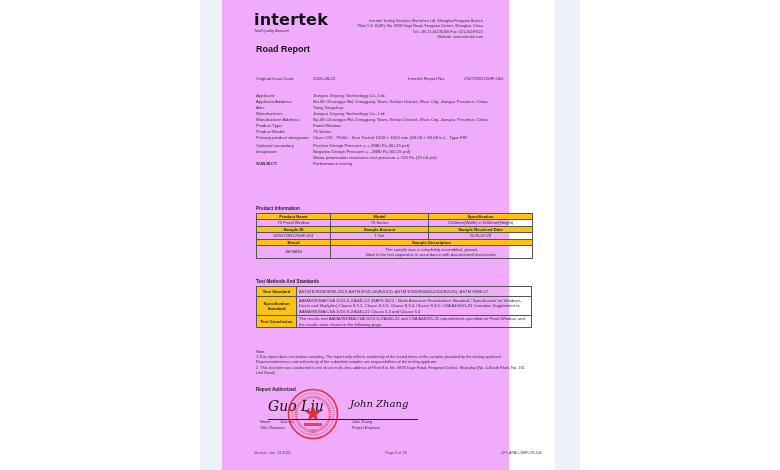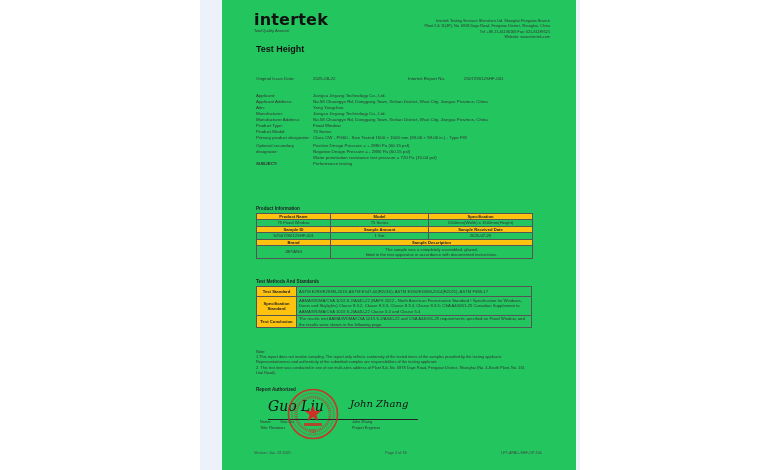--- a/index.html
+++ b/index.html
@@ -5,22 +5,22 @@
     html, body { margin: 0; padding: 0; }
     body {
       width: 780px; height: 470px; overflow: hidden;
       background: #ffffff;
       font-family: "Liberation Sans", sans-serif;
       color: #222;
       position: relative;
     }
     .viewer-bg { position: absolute; left: 0; top: 0; width: 780px; height: 470px; background: #ffffff; }
     .page {
-      position: absolute; left: 222px; top: 0; width: 354px; height: 470px;
-      background: #22c55e;
+      position: absolute; left: 222px; top: 0; width: 287px; height: 470px;
+      background: #f0abfc;
       box-shadow: 0 0 0 1px #eef2f9;
     }
     .side-left { position: absolute; left: 200px; top: 0; width: 22px; height: 470px; background: #edf2fa; }
     .side-right { position: absolute; left: 555px; top: 0; width: 25px; height: 470px; background: #edf2fa; }
 
     .logo { position: absolute; left: 32px; top: 12px; }
     .logo-word { font-size: 16px; font-weight: bold; letter-spacing: 0.2px; color: #111; line-height: 16px; font-family: "DejaVu Sans", sans-serif; }
     .logo-tag { font-size: 3.6px; color: #333; margin-top: 1px; }
     .doc-title { position: absolute; left: 34px; top: 44px; font-size: 9px; font-weight: bold; color: #111; }
 
@@ -64,21 +64,21 @@
 <div class="viewer-bg"></div>
 <div class="side-left"></div>
 <div class="side-right"></div>
 
 <div class="page">
 
   <div class="logo">
     <div class="logo-word">intertek</div>
     <div class="logo-tag">Total Quality. Assured.</div>
   </div>
-  <div class="doc-title">Test Height</div>
+  <div class="doc-title">Road Report</div>
 
   <div class="company">
     <div>Intertek Testing Services Shenzhen Ltd. Shanghai Fengxian Branch</div>
     <div>Plant 5 &amp; 11(4F), No. 6958 Daye Road, Fengxian District, Shanghai, China</div>
     <div>Tel: +86 21-61136166     Fax: 021-61189521</div>
     <div>Website: www.intertek.com</div>
   </div>
 
   <div class="issue-row small">
     <span class="lbl">Original Issue Date:</span>

